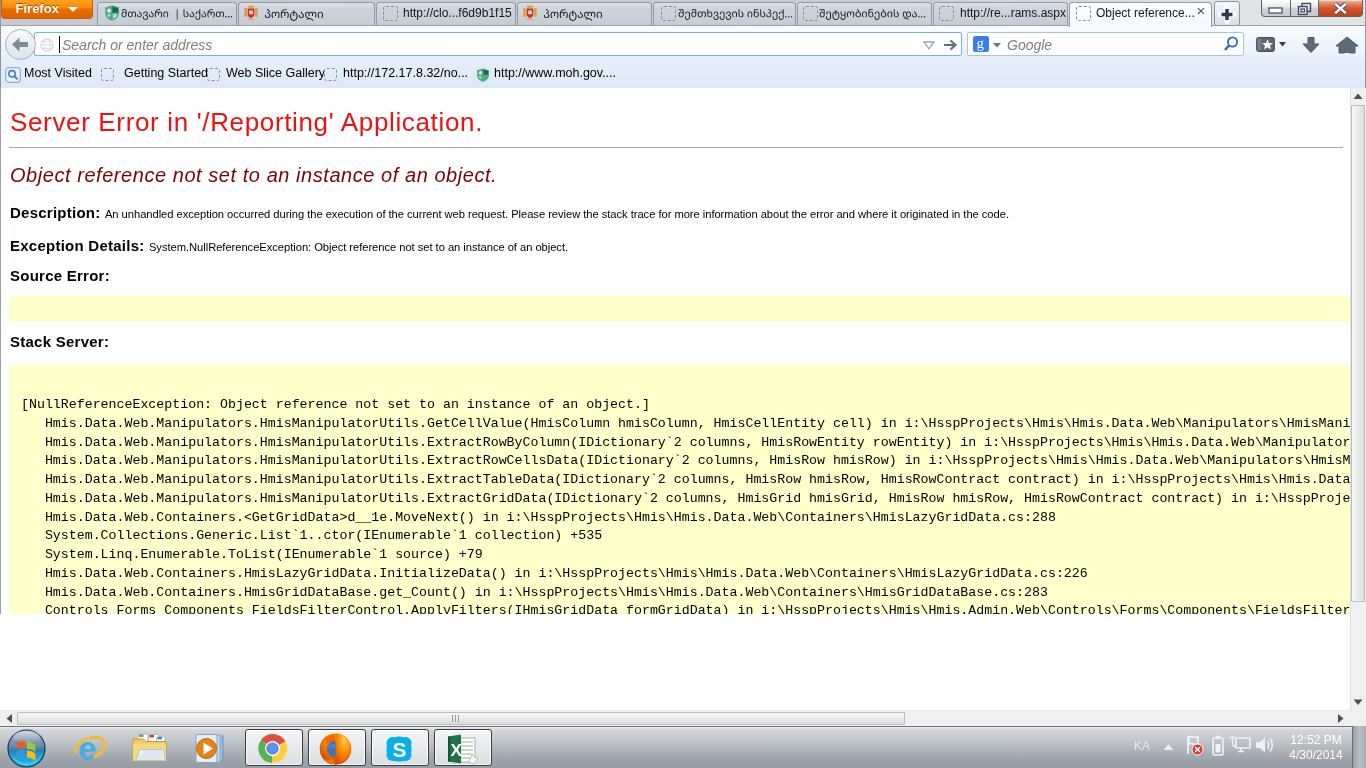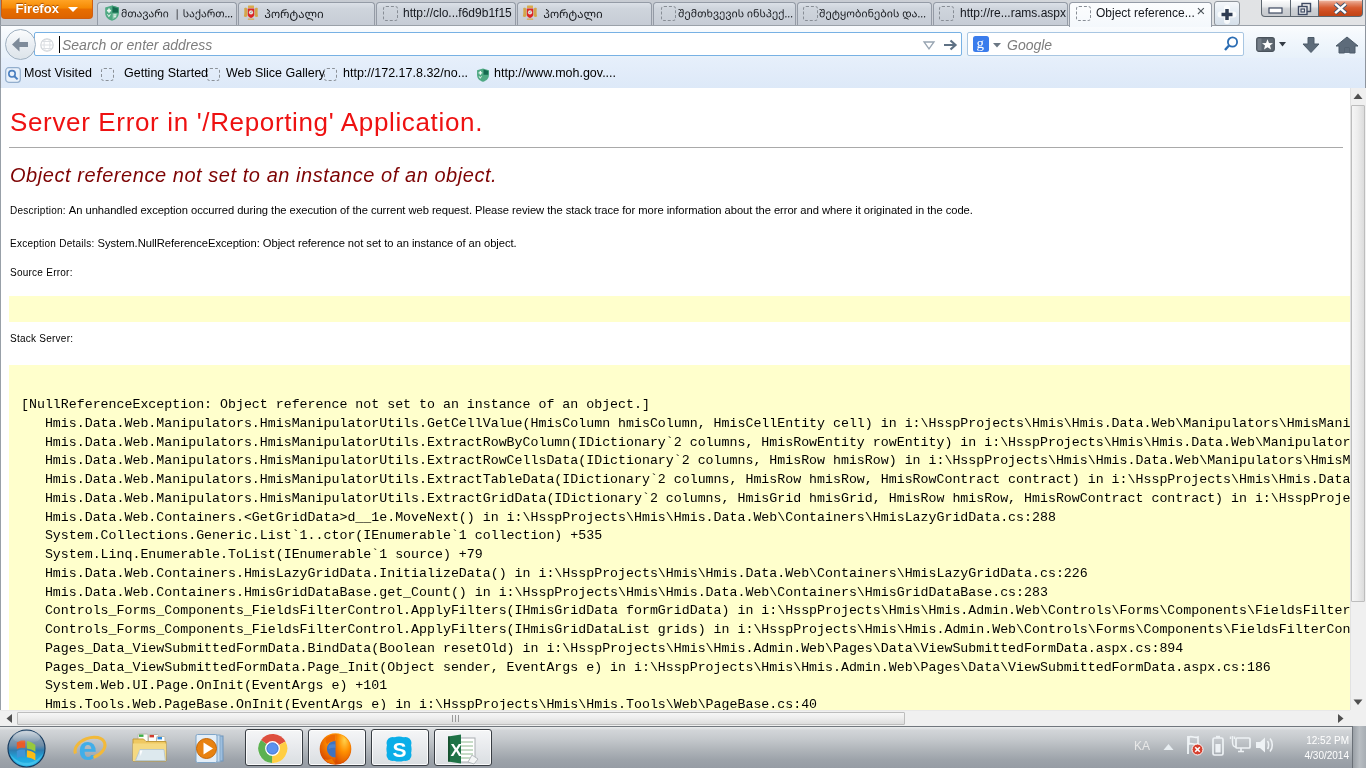--- a/index.html
+++ b/index.html
@@ -23,41 +23,41 @@
 #navbar{left:0;top:26px;width:1366px;height:32px;background:linear-gradient(180deg,#fafcfe 0%,#f0f6fc 50%,#e8f1fa 100%);border-left:1px solid #8e959e;border-right:1px solid #8e959e}
 #backbtn{left:5px;top:29px;width:31px;height:31px;border-radius:50%;border:1px solid #9fb0c0;background:linear-gradient(180deg,#fbfcfd 0%,#e8edf2 55%,#dde4ea 100%);z-index:6}
 #urlbar{left:34px;top:32px;width:928px;height:24px;background:#fff;border:1px solid #77b1e4;border-radius:2px;z-index:4}
 #searchbox{left:967px;top:32px;width:277px;height:24px;background:#fff;border:1px solid #a8c6e2;border-radius:2px}
 .itph{font-style:italic;color:#7d7d7d;font-size:14px}
 
 #bmbar{left:0;top:58px;width:1366px;height:30px;background:linear-gradient(180deg,#e6effb 0%,#dde9f8 100%);border-left:1px solid #8e959e;border-right:1px solid #8e959e}
 .bmlabel{top:66px;font-size:12.5px;color:#000000;white-space:nowrap}
 .bmdash{top:68px;width:13px;height:13px;border:1px dashed #8a9097;border-radius:3px}
 
-#content{left:0;top:88px;width:1350px;height:622px;background:#fff;overflow:hidden;border-left:1px solid #98a0a8}
+#content{left:0;top:88px;width:1350px;height:526px;background:#fff;overflow:hidden;border-left:1px solid #98a0a8}
 #h1t{left:9px;top:19px;font-size:26px;letter-spacing:0.65px;color:#ee1111;white-space:nowrap}
 #hr1{left:8px;top:59px;width:1334px;height:1px;background:#a9a9a9}
 #h2t{left:9px;top:76px;font-size:20px;letter-spacing:0.55px;color:#7d0303;font-style:italic;white-space:nowrap}
 .bodyline{font-size:11.2px;letter-spacing:-0.045px;color:#000;white-space:nowrap}
-.blabel{font-size:10px;font-weight:normal;letter-spacing:0.25px}
+.blabel{font-size:15px;font-weight:bold;letter-spacing:0.25px}
 .ybox{left:8px;width:1342px;background:#ffffcc}
 #box1{top:208px;height:26px}
 #box2{top:277px;height:346px}
 #box1t{left:10px;top:215px;font-size:8.4px;font-weight:bold;font-family:"Liberation Mono",monospace;white-space:nowrap}
 #stackpre{left:20px;top:308px;font-size:13.28px;line-height:18.75px;font-family:"Liberation Mono",monospace;white-space:pre;color:#000}
 
 #vsb{left:1350px;top:88px;width:16px;height:622px;background:#f0f0f0;border-left:1px solid #e2e2e2}
 #vthumb{left:1351px;top:105px;width:14px;height:497px;background:linear-gradient(90deg,#f6f6f6 0%,#ededed 45%,#dcdcdc 100%);border:1px solid #bdbdbd;border-radius:1px}
 #hsb{left:0;top:710px;width:1350px;height:17px;background:#f0f0f0;border-top:1px solid #e8e8e8}
 #hthumb{left:17px;top:712px;width:888px;height:13px;background:linear-gradient(180deg,#f6f6f6 0%,#ededed 45%,#dcdcdc 100%);border:1px solid #bdbdbd;border-radius:1px}
 #sbcorner{left:1350px;top:710px;width:16px;height:17px;background:#f0f0f0}
 
 #taskbar{left:0;top:726px;width:1366px;height:42px;background:linear-gradient(180deg,#e9ebec 0%,#d2d5d8 8%,#c4c8cc 30%,#b0b5ba 55%,#9da3aa 80%,#969ca4 100%);border-top:1px solid #70767d}
 .tbtn{top:729px;width:58px;height:37px;border:1px solid #383d43;border-radius:3px;background:linear-gradient(180deg,#f5f6f7 0%,#e9ebee 45%,#dadee1 100%);box-shadow:inset 0 0 0 1px rgba(255,255,255,0.85)}
-#clock{left:1283px;top:733px;width:66px;text-align:right;color:#fff;font-size:10px;line-height:15px}
+#clock{left:1283px;top:733px;width:66px;text-align:center;color:#fff;font-size:12px;line-height:15px}
 #showdesk{left:1352px;top:726px;width:14px;height:42px;background:linear-gradient(90deg,#9aa0a6 0%,#b9bec3 50%,#a7adb3 100%);border-left:1px solid #6a7077}
 </style></head>
 <body>
 <div id="screen">
 
 <div class="abs" id="tabbar"></div>
 <div class="abs" style="left:0;top:24.5px;width:1366px;height:1.5px;background:#9aa1a9;z-index:3"></div>
 <div class="abs" id="ffbtn">Firefox <span class="car"></span></div>
 
 <div class="abs tab" style="left:97px;width:140px"></div>

